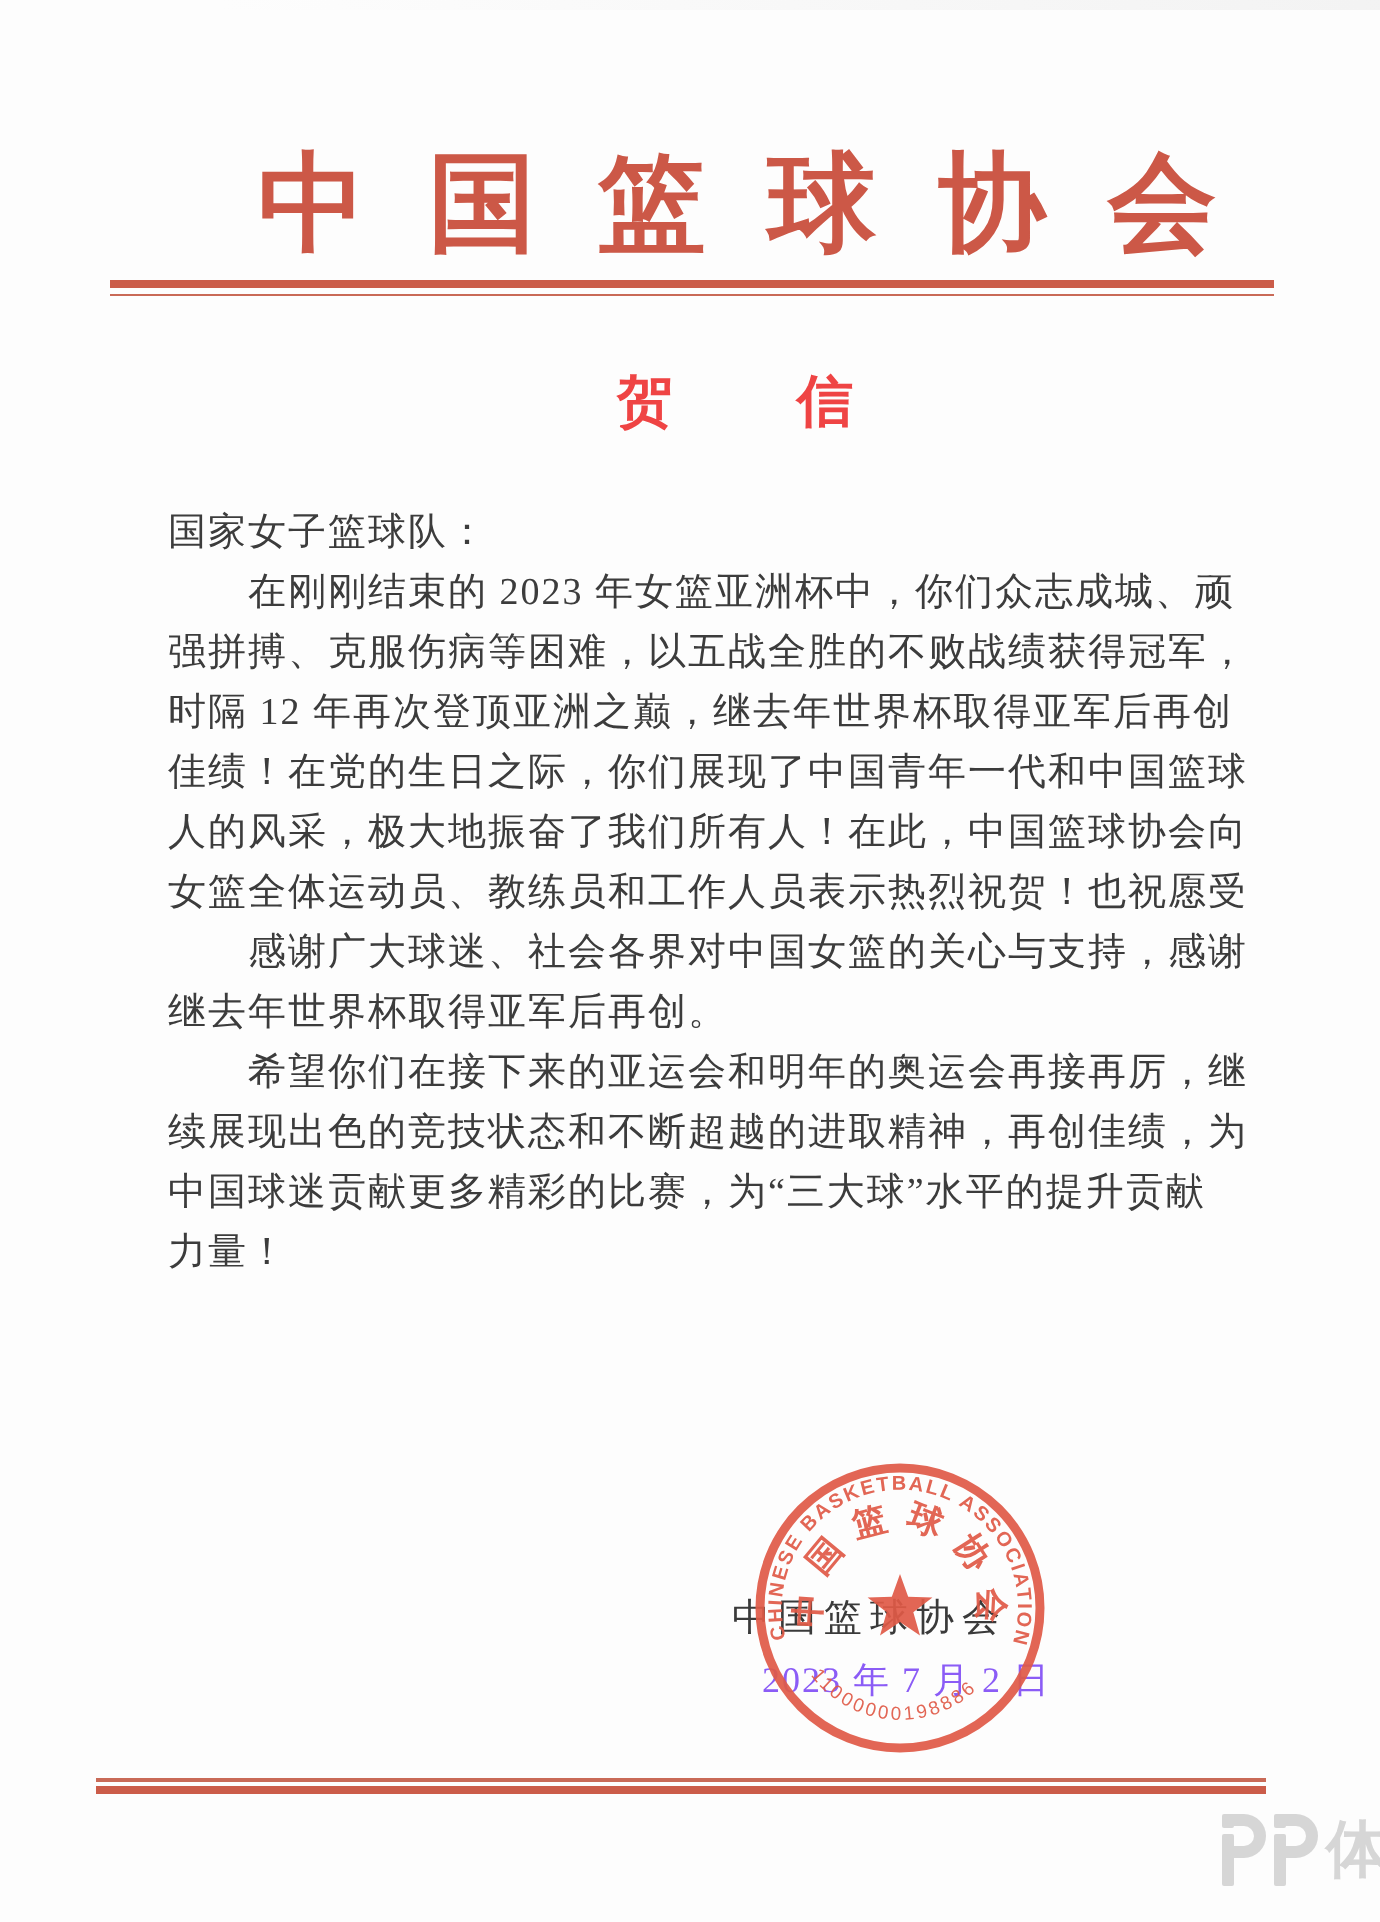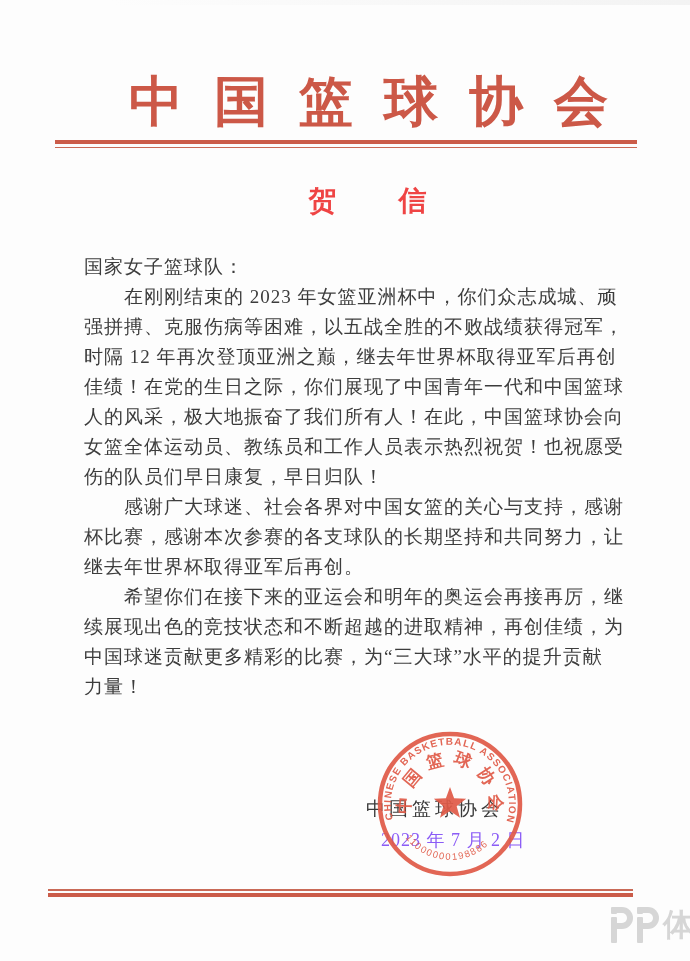--- a/index.html
+++ b/index.html
@@ -90,24 +90,22 @@
 
   <div class="body-text">
     <div class="line">国家女子篮球队：</div>
 
     <div class="line indent">在刚刚结束的 2023 年女篮亚洲杯中，你们众志成城、顽</div>
     <div class="line">强拼搏、克服伤病等困难，以五战全胜的不败战绩获得冠军，</div>
     <div class="line">时隔 12 年再次登顶亚洲之巅，继去年世界杯取得亚军后再创</div>
     <div class="line">佳绩！在党的生日之际，你们展现了中国青年一代和中国篮球</div>
     <div class="line">人的风采，极大地振奋了我们所有人！在此，中国篮球协会向</div>
     <div class="line">女篮全体运动员、教练员和工作人员表示热烈祝贺！也祝愿受</div>
-    <div class="line">伤的队员们早日康复，早日归队！</div>
 
     <div class="line indent">感谢广大球迷、社会各界对中国女篮的关心与支持，感谢</div>
-    <div class="line">杯比赛，感谢本次参赛的各支球队的长期坚持和共同努力，让</div>
     <div class="line">继去年世界杯取得亚军后再创。</div>
 
     <div class="line indent">希望你们在接下来的亚运会和明年的奥运会再接再厉，继</div>
     <div class="line">续展现出色的竞技状态和不断超越的进取精神，再创佳绩，为</div>
     <div class="line">中国球迷贡献更多精彩的比赛，为“三大球”水平的提升贡献</div>
     <div class="line">力量！</div>
   </div>
 
   <div class="signature">中国篮球协会</div>
   <div class="date">2023 年 7 月 2 日</div>

